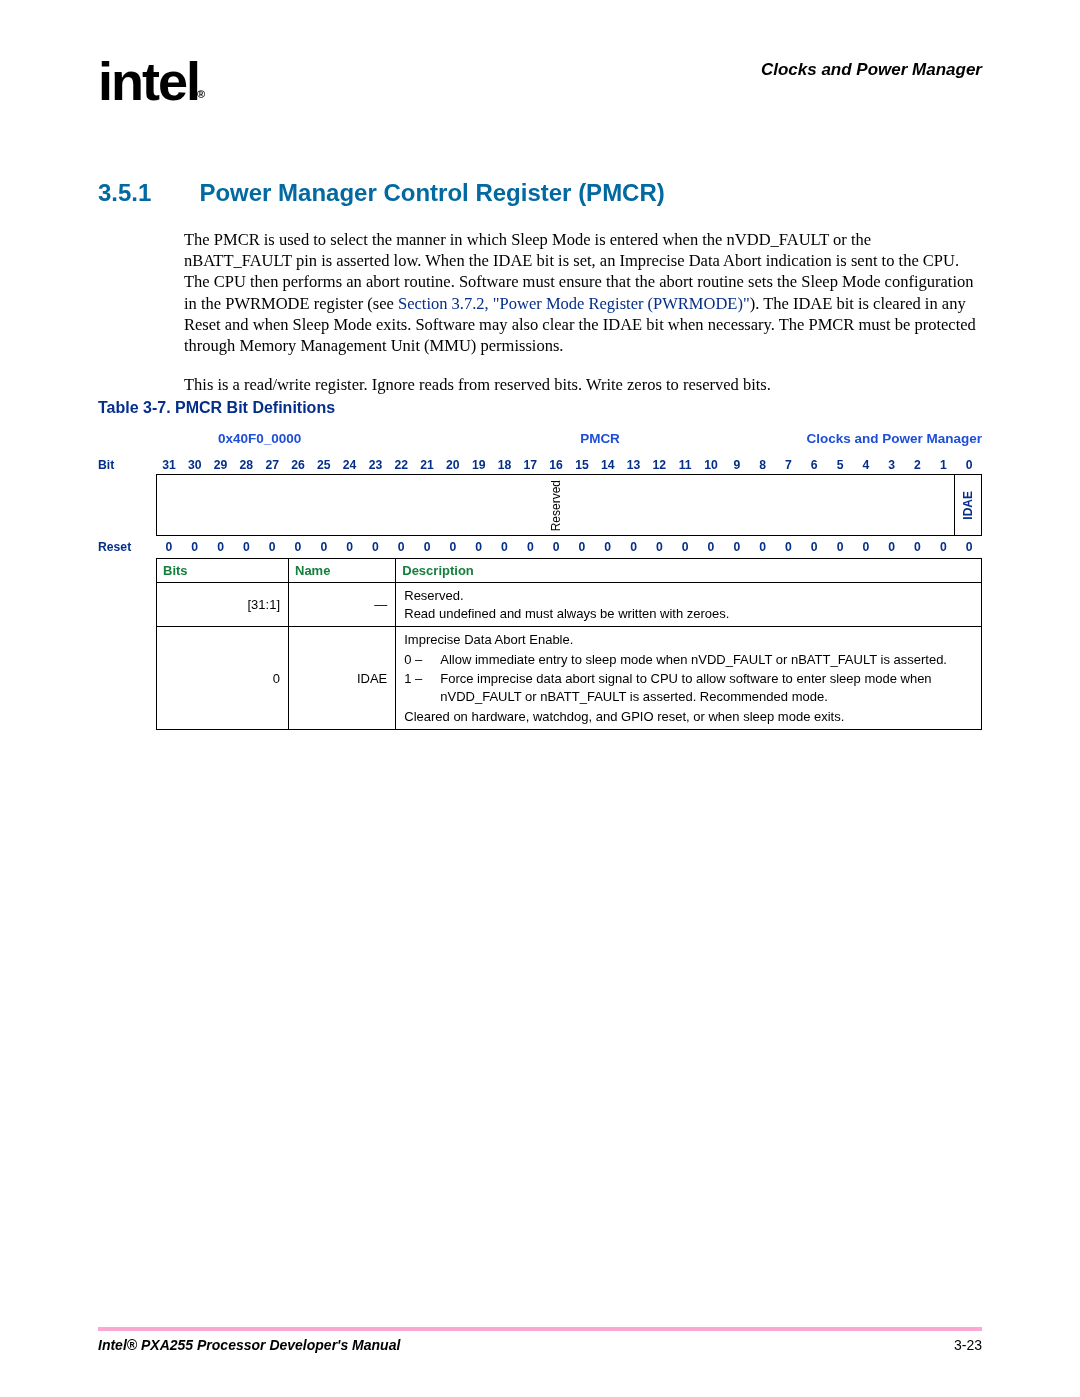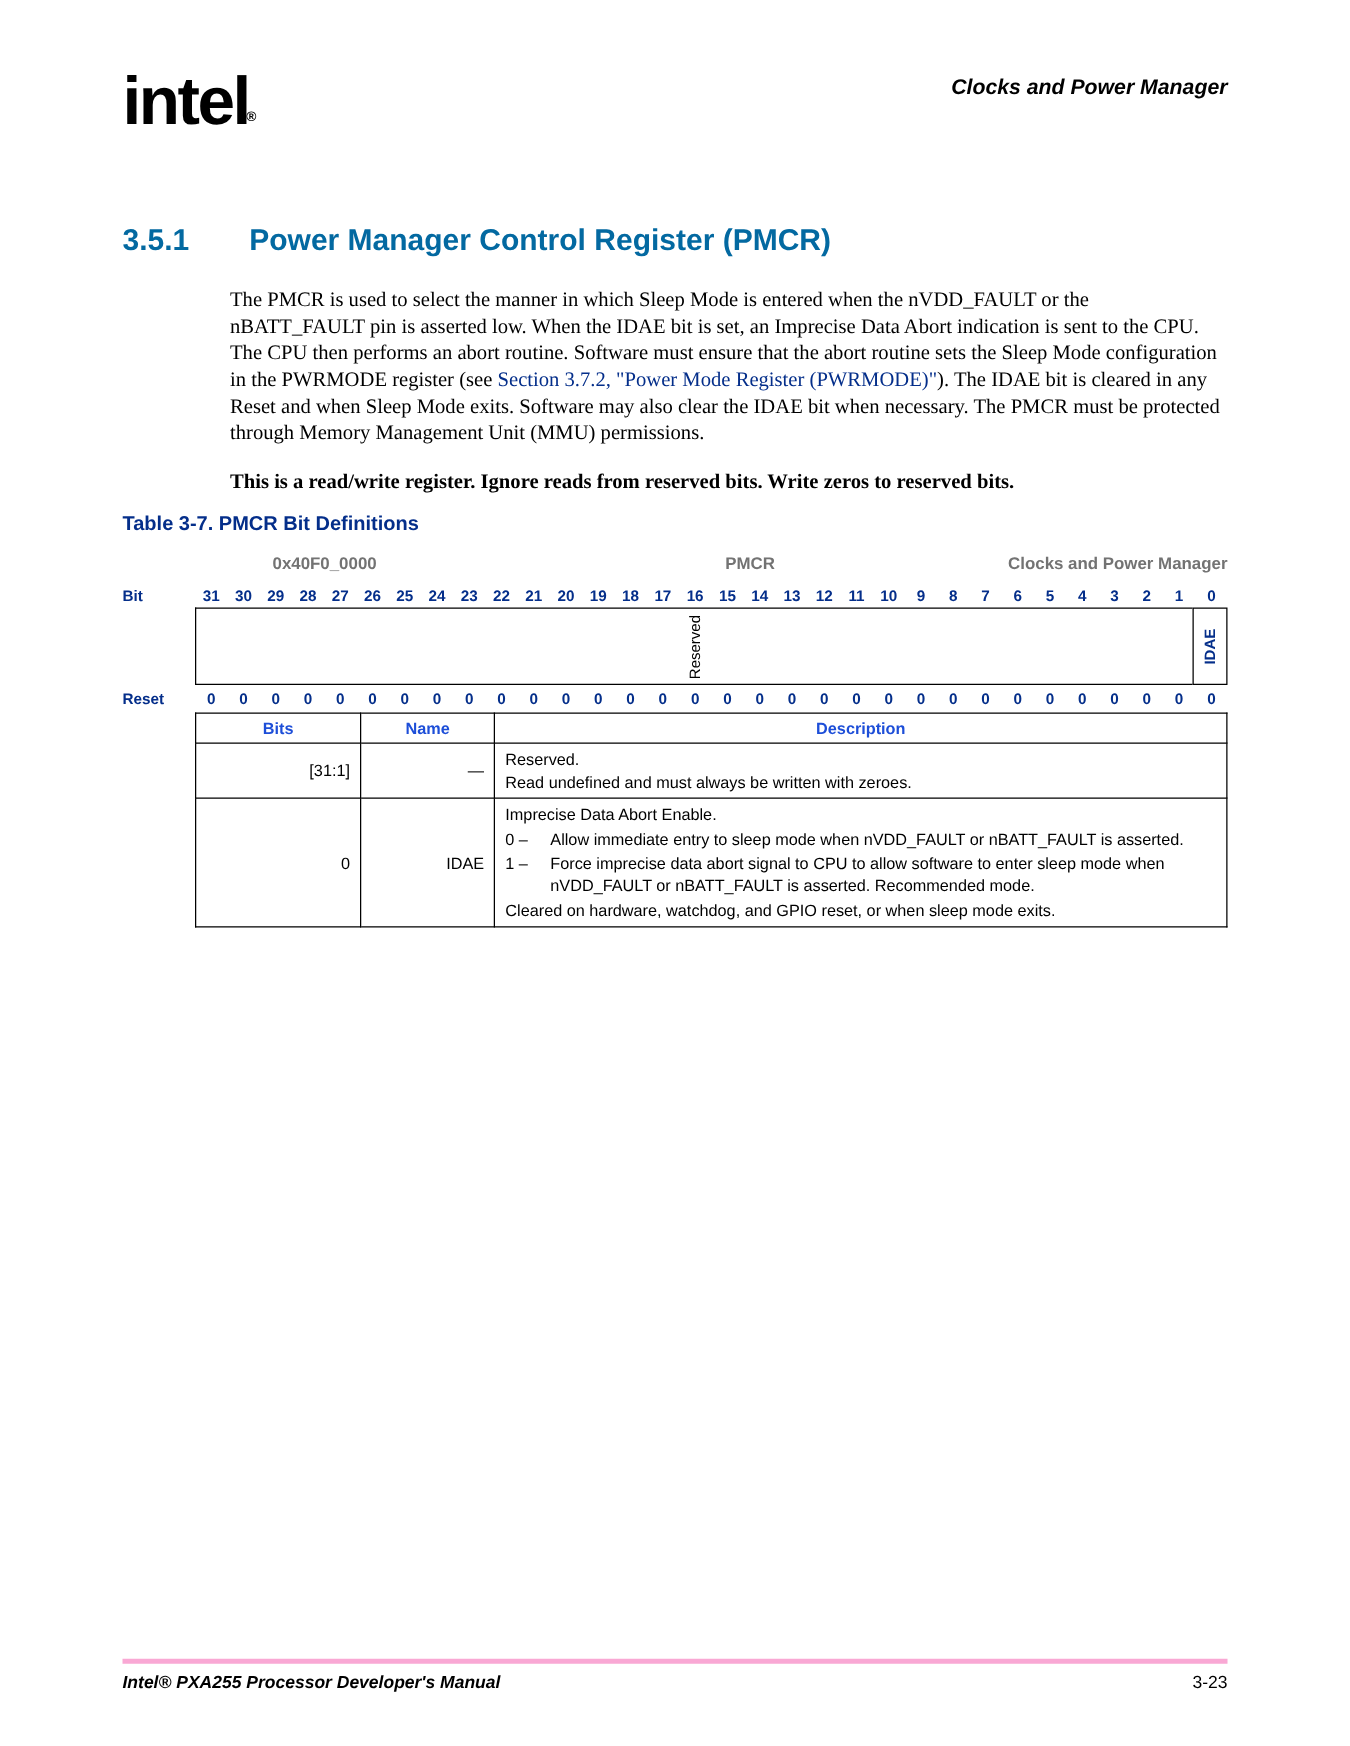--- a/index.html
+++ b/index.html
@@ -57,37 +57,37 @@
     font-size: 16.5px;
     line-height: 1.28;
     margin-bottom: 18px;
   }
   .body-text .link {
     color: #042e8a;
   }
   .bold-note {
     margin-left: 86px;
     font-size: 16.5px;
-    font-weight: bold;
-    margin-bottom: 16px;
+    font-weight: normal;
+    margin-bottom: 4px;
     line-height: 1.3;
   }
   .table-caption {
     font-family: Arial, Helvetica, sans-serif;
     font-weight: bold;
     font-size: 16px;
     color: #042e8a;
     margin-bottom: 14px;
   }
   .reg-header {
     display: flex;
     font-family: Arial, Helvetica, sans-serif;
     font-weight: bold;
     font-size: 13.5px;
-    color: #737373;
+    color: #1d4ed8;
     margin-bottom: 10px;
   }
   .reg-header > div {
     flex: 1;
     text-align: center;
   }
   .reg-header > div:last-child { text-align: right; }
   .reg-header > div:first-child { text-align: left; padding-left: 120px;}
   .bit-grid {
     font-family: Arial, Helvetica, sans-serif;
@@ -147,26 +147,26 @@
   .desc-table {
     border-collapse: collapse;
     width: 100%;
     margin-top: 0;
     font-family: Arial, Helvetica, sans-serif;
     font-size: 13px;
     margin-left: 58px;
     width: calc(100% - 58px);
   }
   .desc-table th {
-    color: #1d4ed8;
+    color: #15803d;
     font-weight: bold;
     border: 1px solid #000;
     padding: 4px 6px;
     background:#fff;
-    text-align:center;
+    text-align:left;
   }
   .desc-table td {
     border: 1px solid #000;
     padding: 4px 8px;
     vertical-align: middle;
     color:#000;
   }
   .desc-table td.center { text-align: right; }
   .desc-cell { font-size: 13px; line-height: 1.35; margin-top: 46px; }
   .desc-cell .item { display: flex; gap: 8px; margin: 2px 0 2px 0; }

